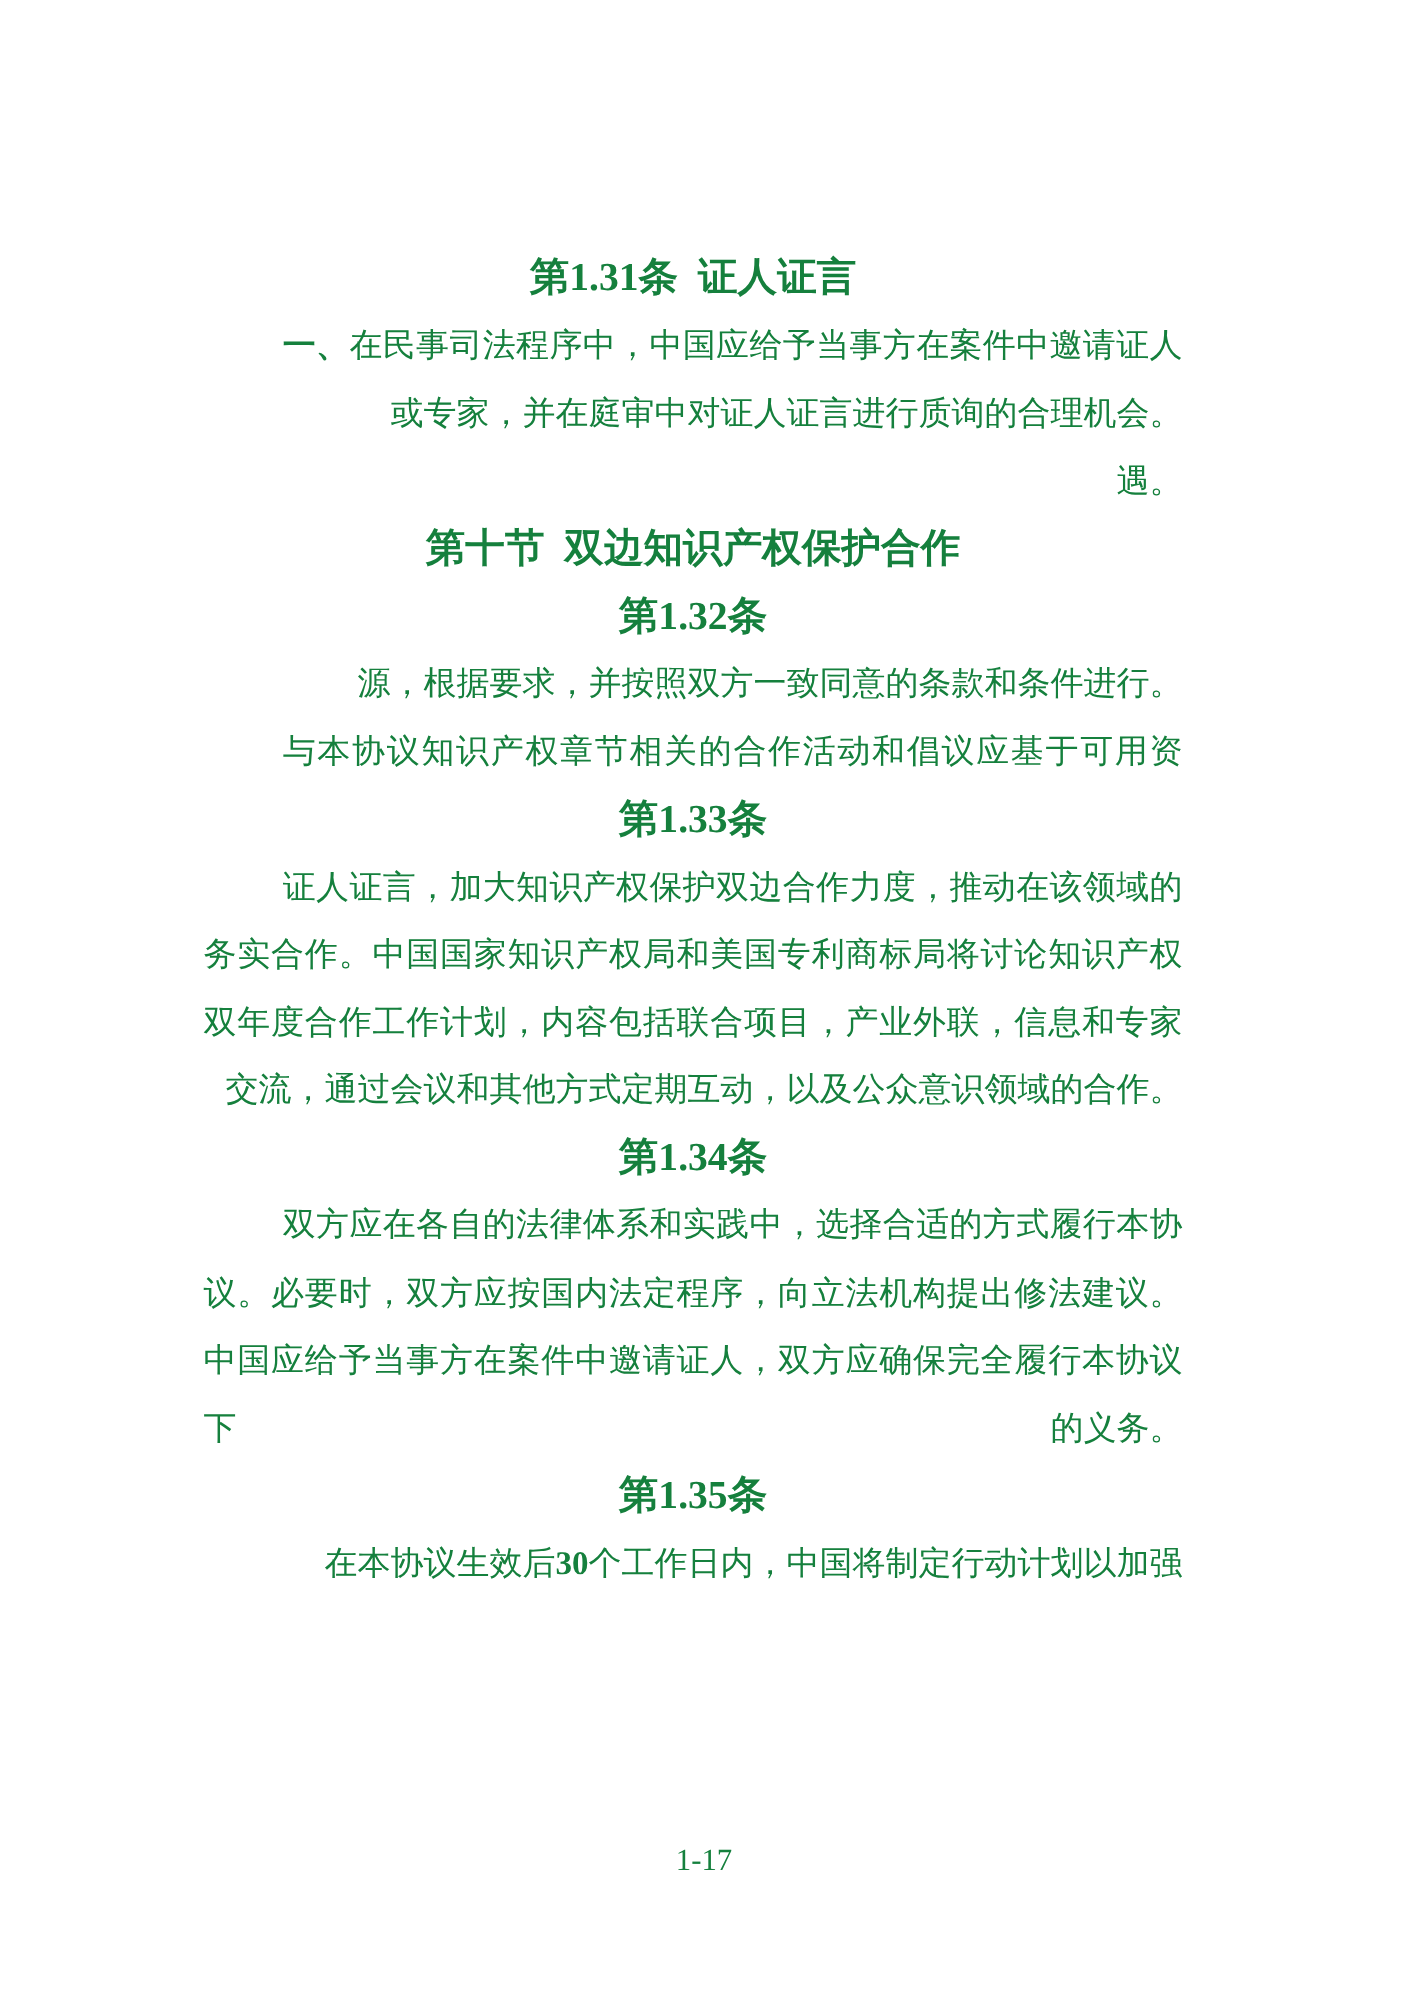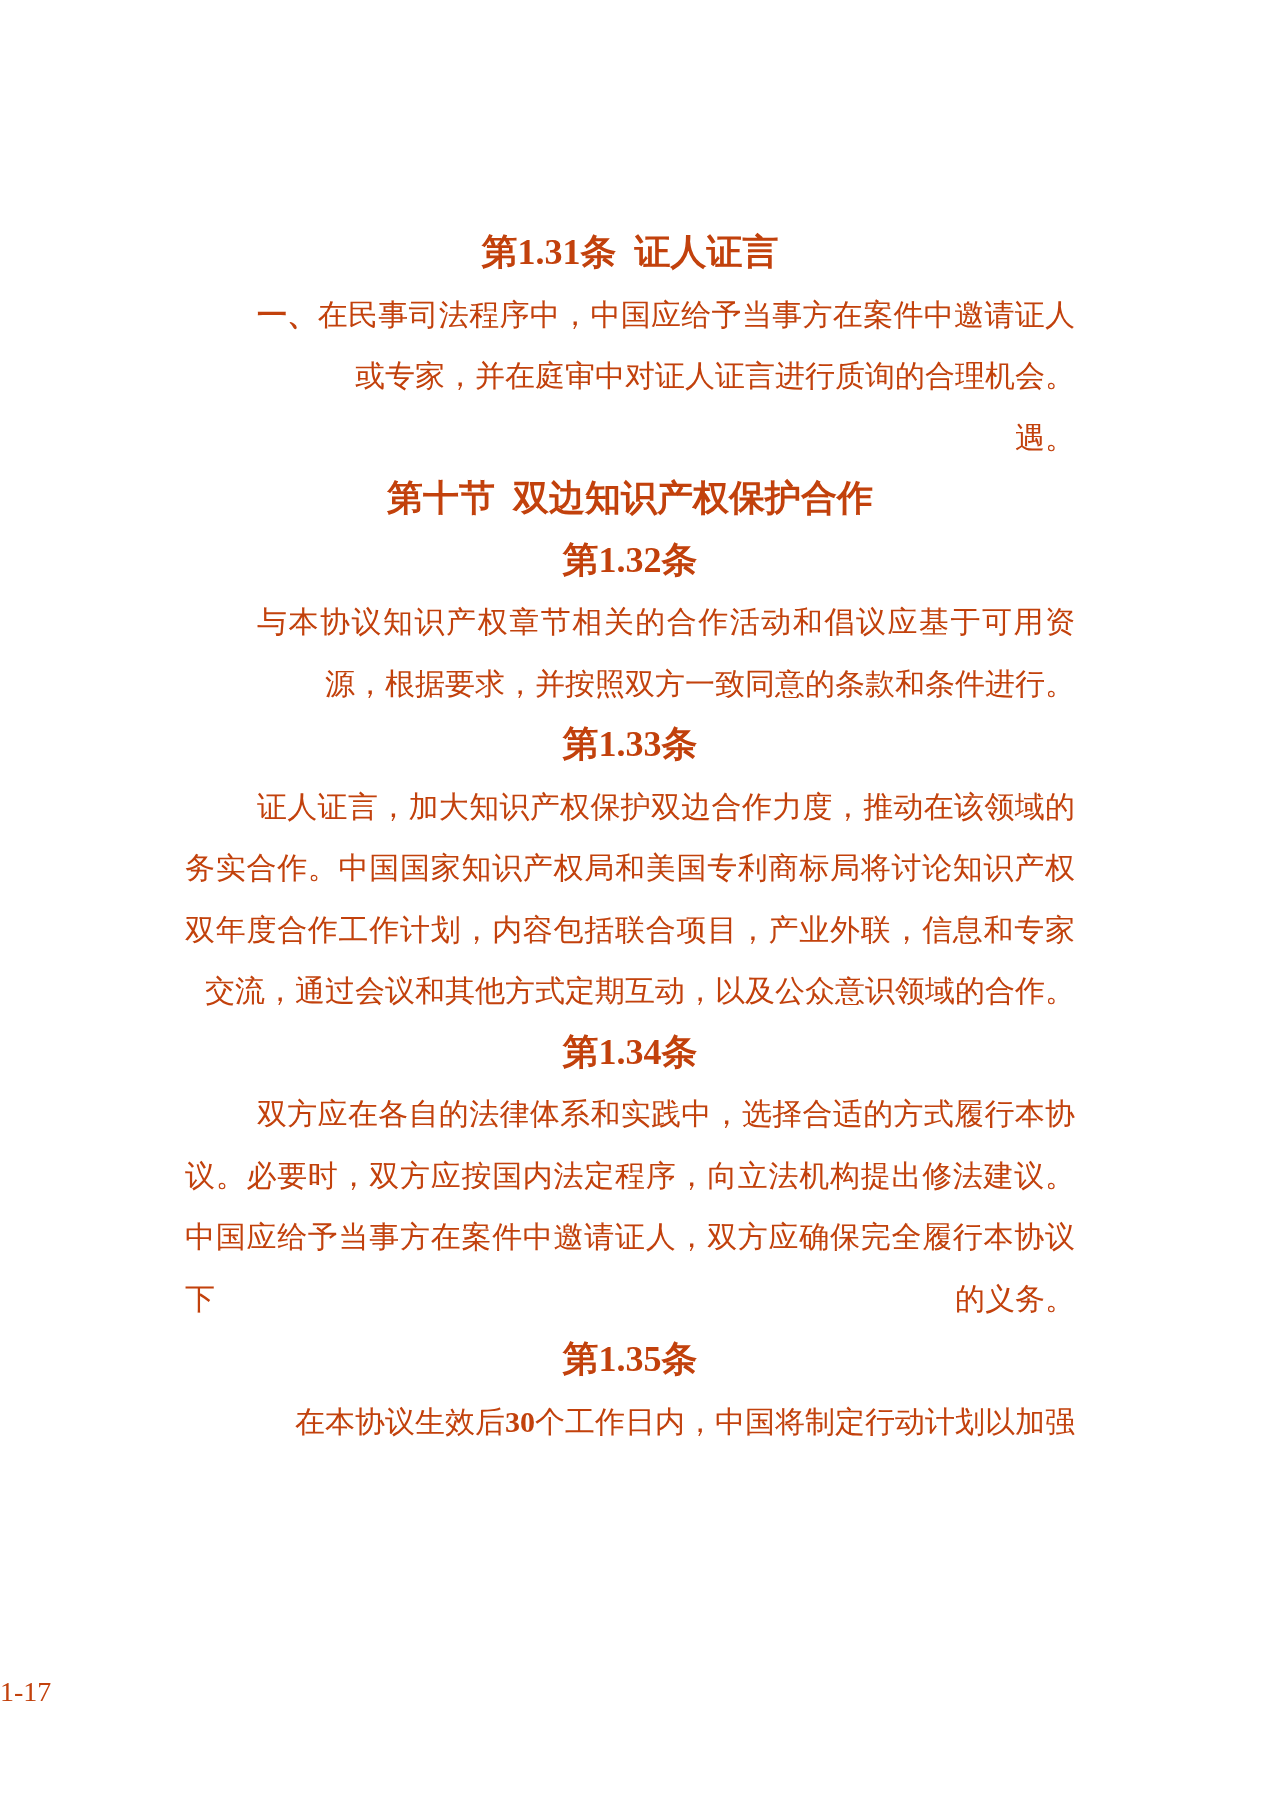--- a/index.html
+++ b/index.html
@@ -6,21 +6,21 @@
   html, body {
     margin: 0;
     padding: 0;
     background: #ffffff;
   }
   .page {
     position: relative;
     width: 1280px;
     height: 1810px;
     background: #ffffff;
-    color: #c2410c;
+    color: #15803d;
     font-family: "Liberation Serif", "DejaVu Serif", serif;
     overflow: hidden;
   }
   .content {
     position: absolute;
     left: 185px;
     top: 222px;
     width: 890px;
   }
   .line {
@@ -44,37 +44,38 @@
     -moz-text-align-last: justify;
   }
   .bold {
     font-weight: 700;
   }
   .page-number {
     position: absolute;
     top: 1672px;
     left: 0;
     width: 1280px;
+    text-align: center;
     font-size: 28px;
     line-height: 40px;
   }
 </style>
 </head>
 <body>
 
 <div class="page">
   <main class="content">
       <div class="line heading"><span class="bold">第1.31条 证人证言</span></div>
       <div class="line first justify"><span class="bold">一、</span><span>在民事司法程序中，中国应给予当事方在案件中邀请证人</span></div>
       <div class="line cont"><span>或专家，并在庭审中对证人证言进行质询的合理机会。</span></div>
       <div class="line cont"><span>遇。</span></div>
       <div class="line heading"><span class="bold">第十节 双边知识产权保护合作</span></div>
       <div class="line heading"><span class="bold">第1.32条</span></div>
+      <div class="line cont"><span>源，根据要求，并按照双方一致同意的条款和条件进行。</span></div>
       <div class="line first justify"><span>与本协议知识产权章节相关的合作活动和倡议应基于可用资</span></div>
-      <div class="line cont"><span>源，根据要求，并按照双方一致同意的条款和条件进行。</span></div>
       <div class="line heading"><span class="bold">第1.33条</span></div>
       <div class="line first justify"><span>证人证言，加大知识产权保护双边合作力度，推动在该领域的</span></div>
       <div class="line cont justify"><span>务实合作。中国国家知识产权局和美国专利商标局将讨论知识产权</span></div>
       <div class="line cont justify"><span>双年度合作工作计划，内容包括联合项目，产业外联，信息和专家</span></div>
       <div class="line cont"><span>交流，通过会议和其他方式定期互动，以及公众意识领域的合作。</span></div>
       <div class="line heading"><span class="bold">第1.34条</span></div>
       <div class="line first justify"><span>双方应在各自的法律体系和实践中，选择合适的方式履行本协</span></div>
       <div class="line cont justify"><span>议。必要时，双方应按国内法定程序，向立法机构提出修法建议。</span></div>
       <div class="line cont justify"><span>中国应给予当事方在案件中邀请证人，双方应确保完全履行本协议下</span></div>
       <div class="line cont"><span>的义务。</span></div>

